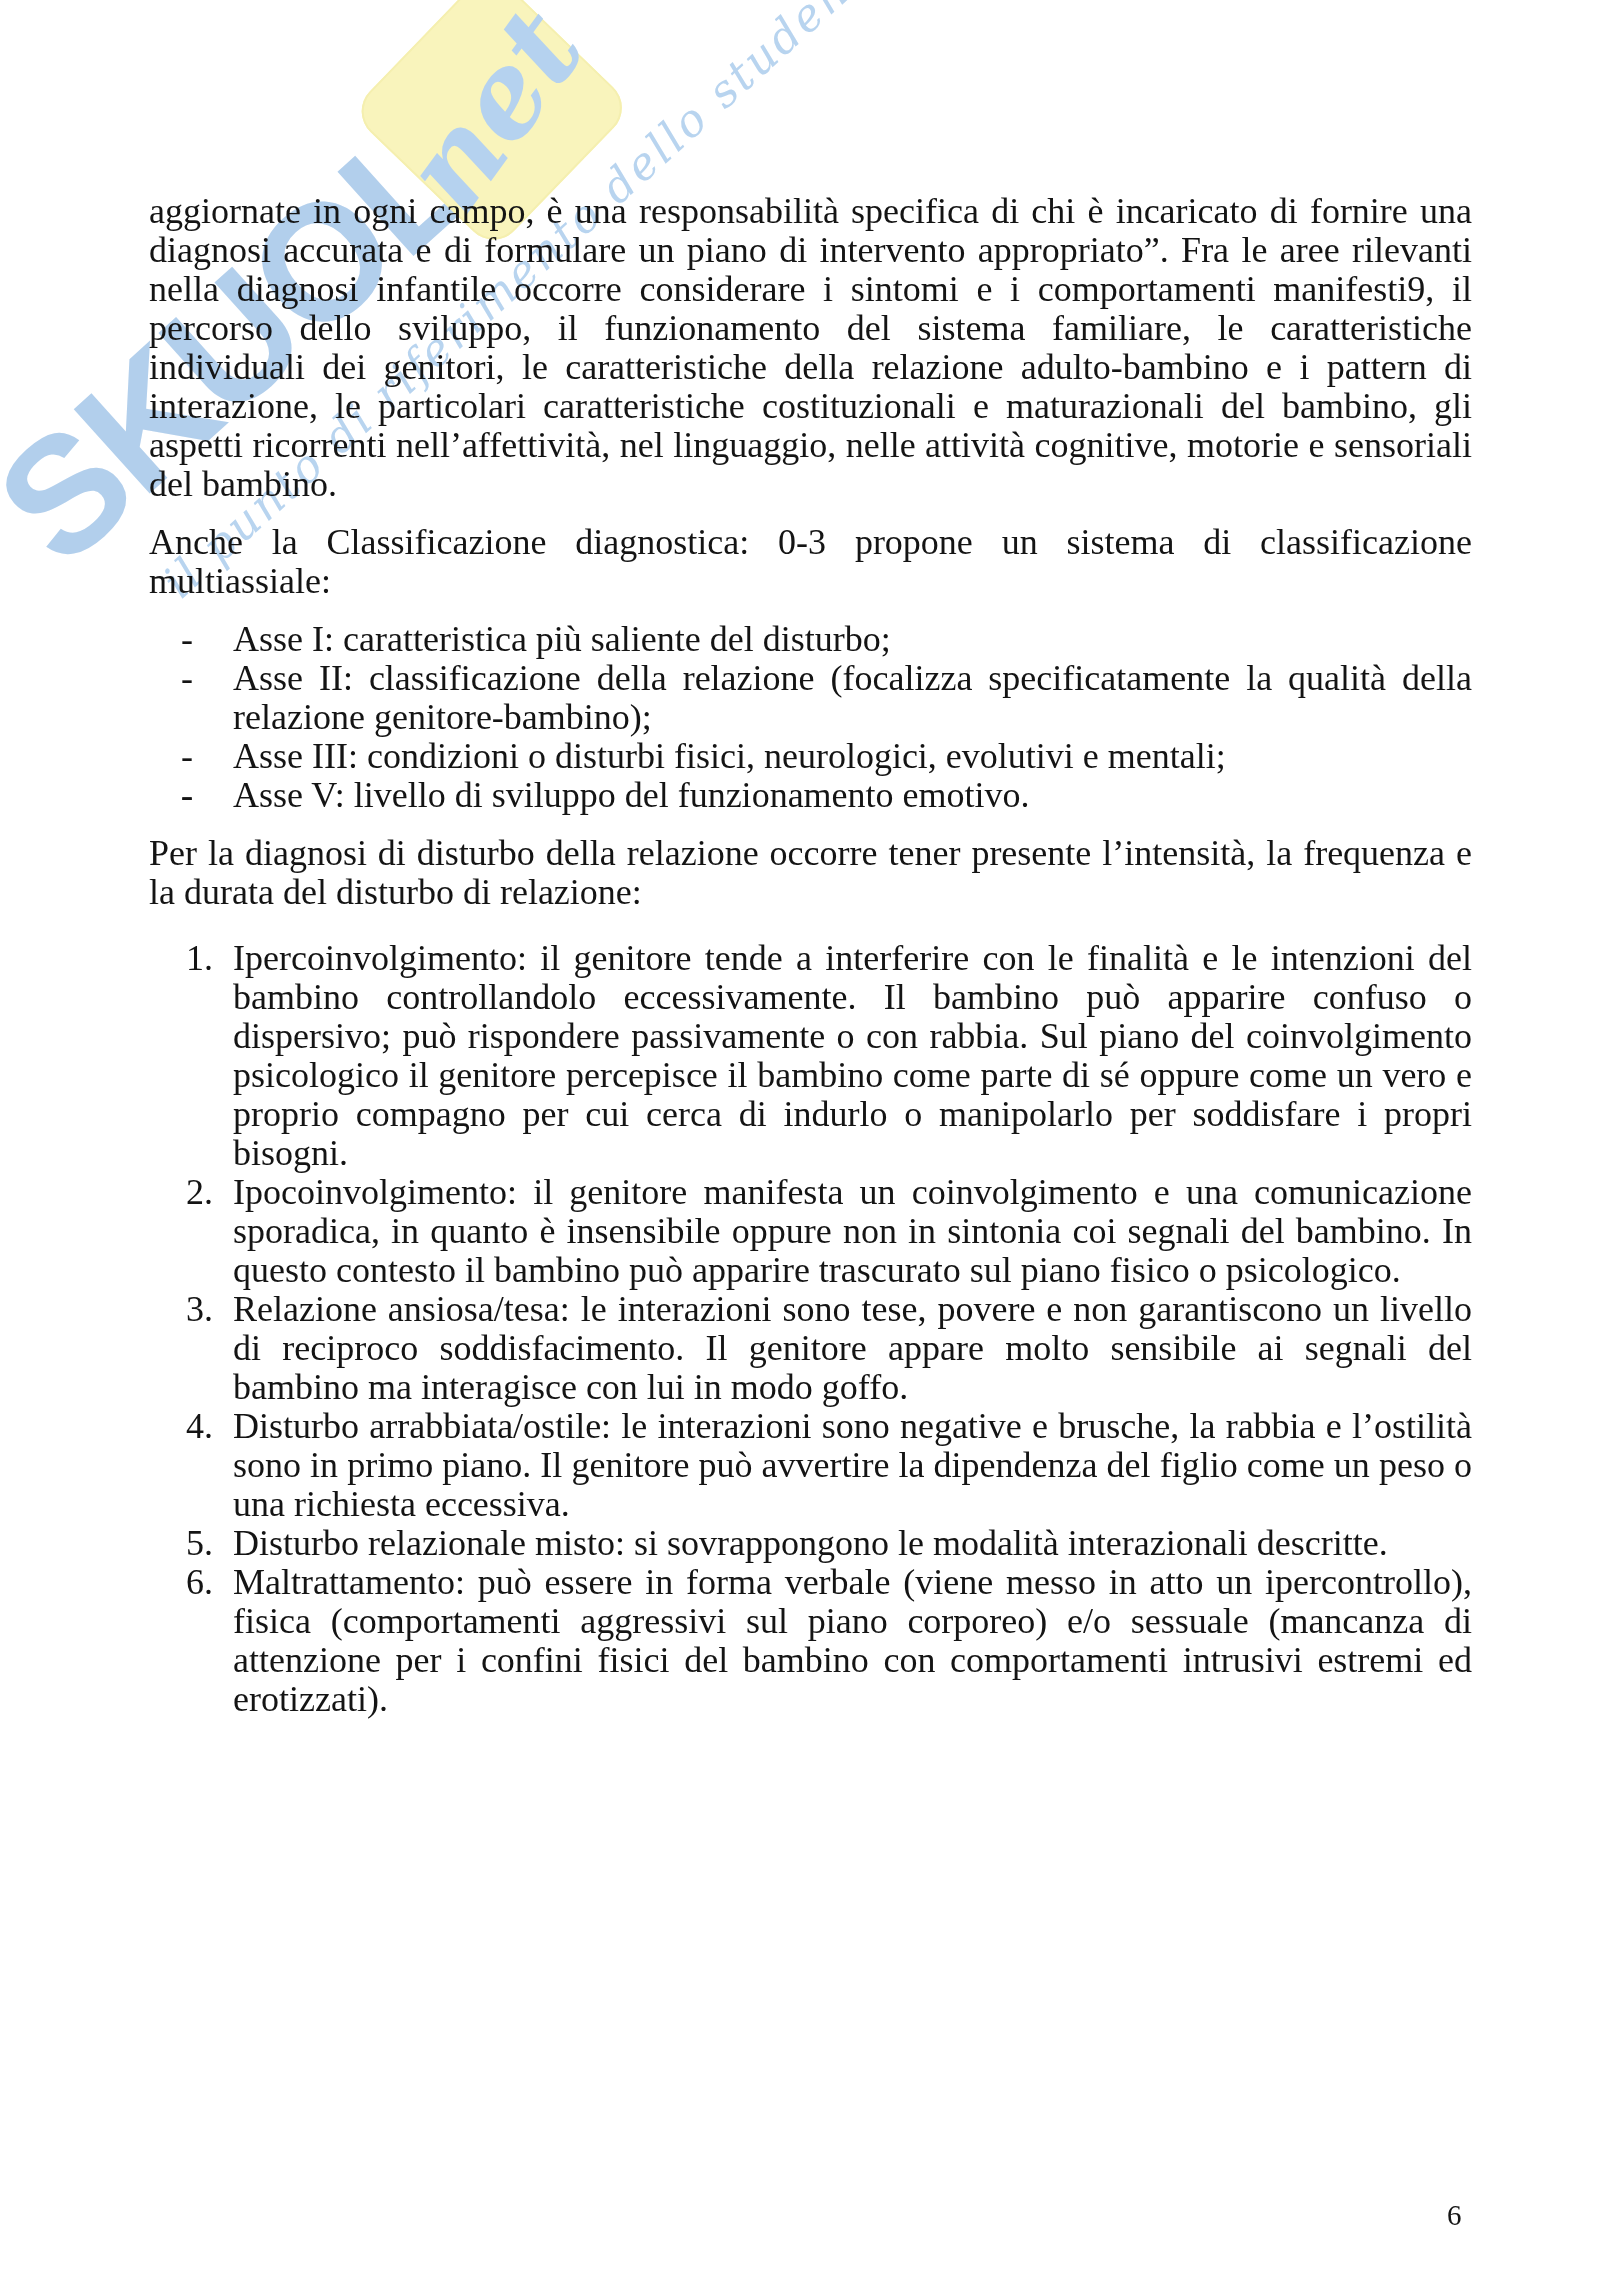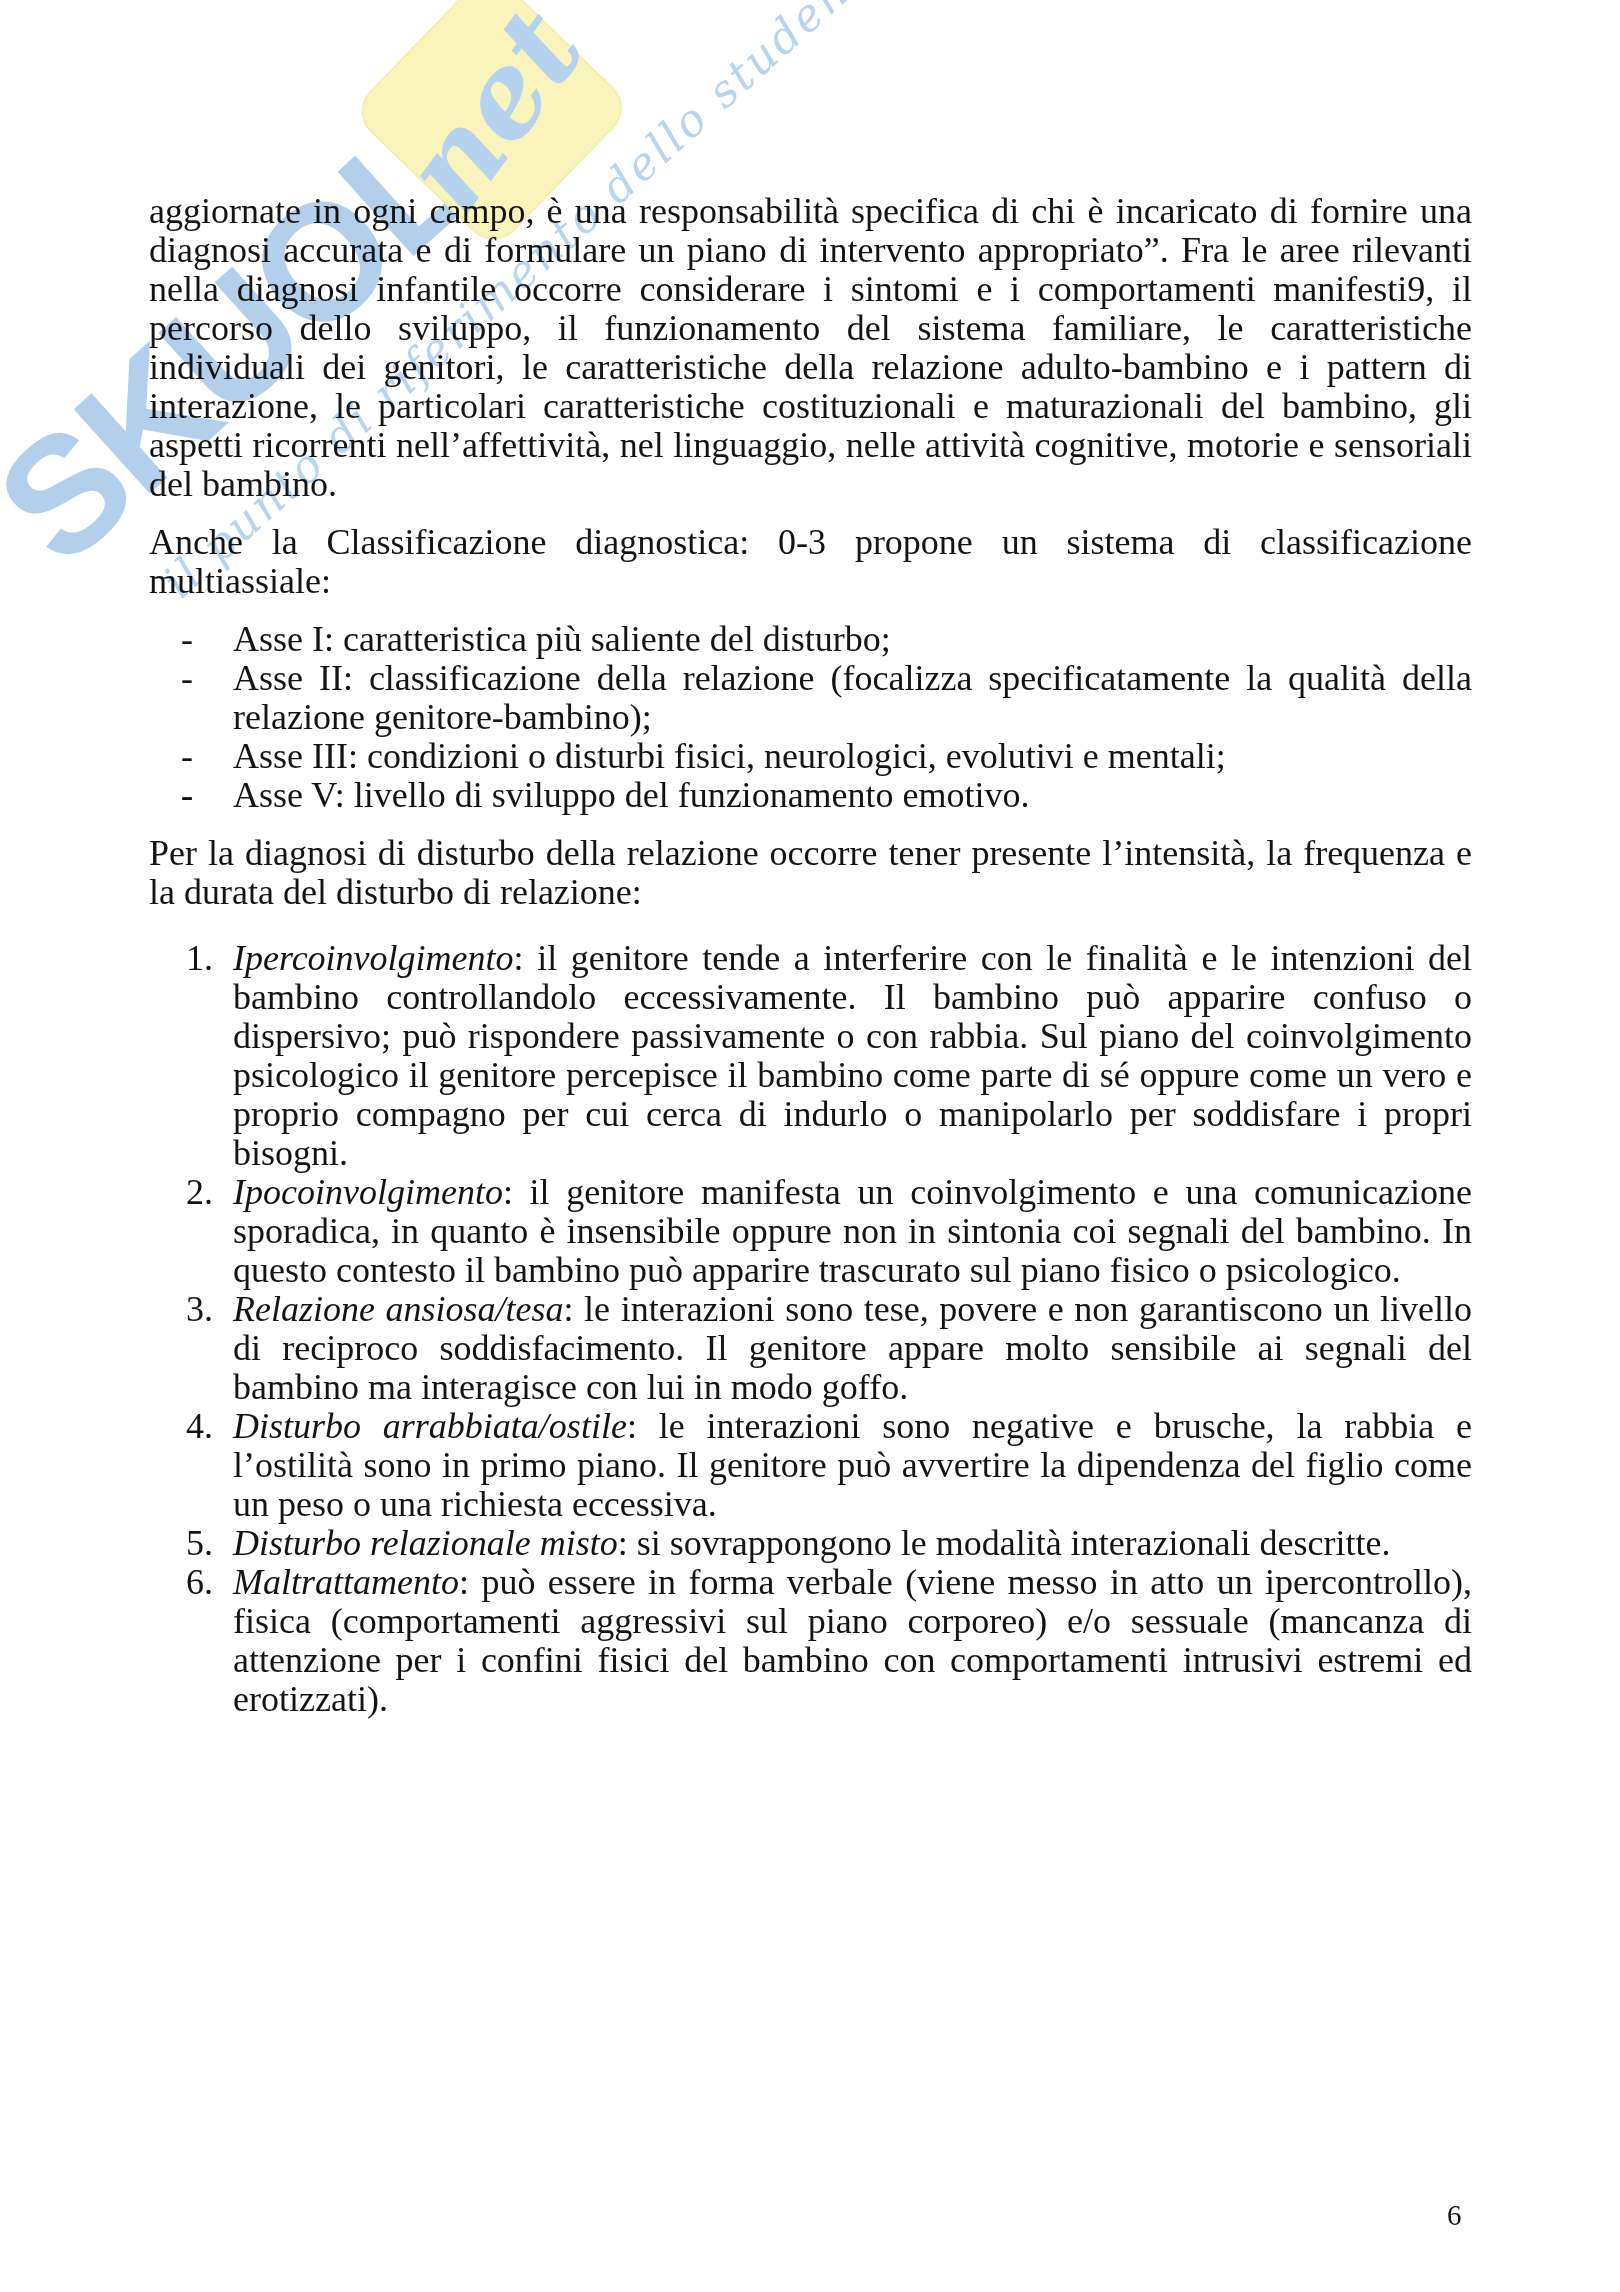--- a/index.html
+++ b/index.html
@@ -69,21 +69,21 @@
     text-align-last:left;
     z-index:2;
   }
   .para { margin:0; }
   .gap-32 { margin-top:19px; }
   .gap-28 { margin-top:27.4px; }
 
   .hang { position:relative; padding-left:84px; }
   .hang .marker { position:absolute; left:32px; top:0; }
   .hang .nmarker { position:absolute; left:37px; top:0; }
-  .lead { font-style:italic; }
+  .lead { }
 
   .page-number {
     position:absolute;
     left:1447px; top:2199px;
     font-size:29px;
     z-index:2;
   }
 </style>
 </head>
 <body>

